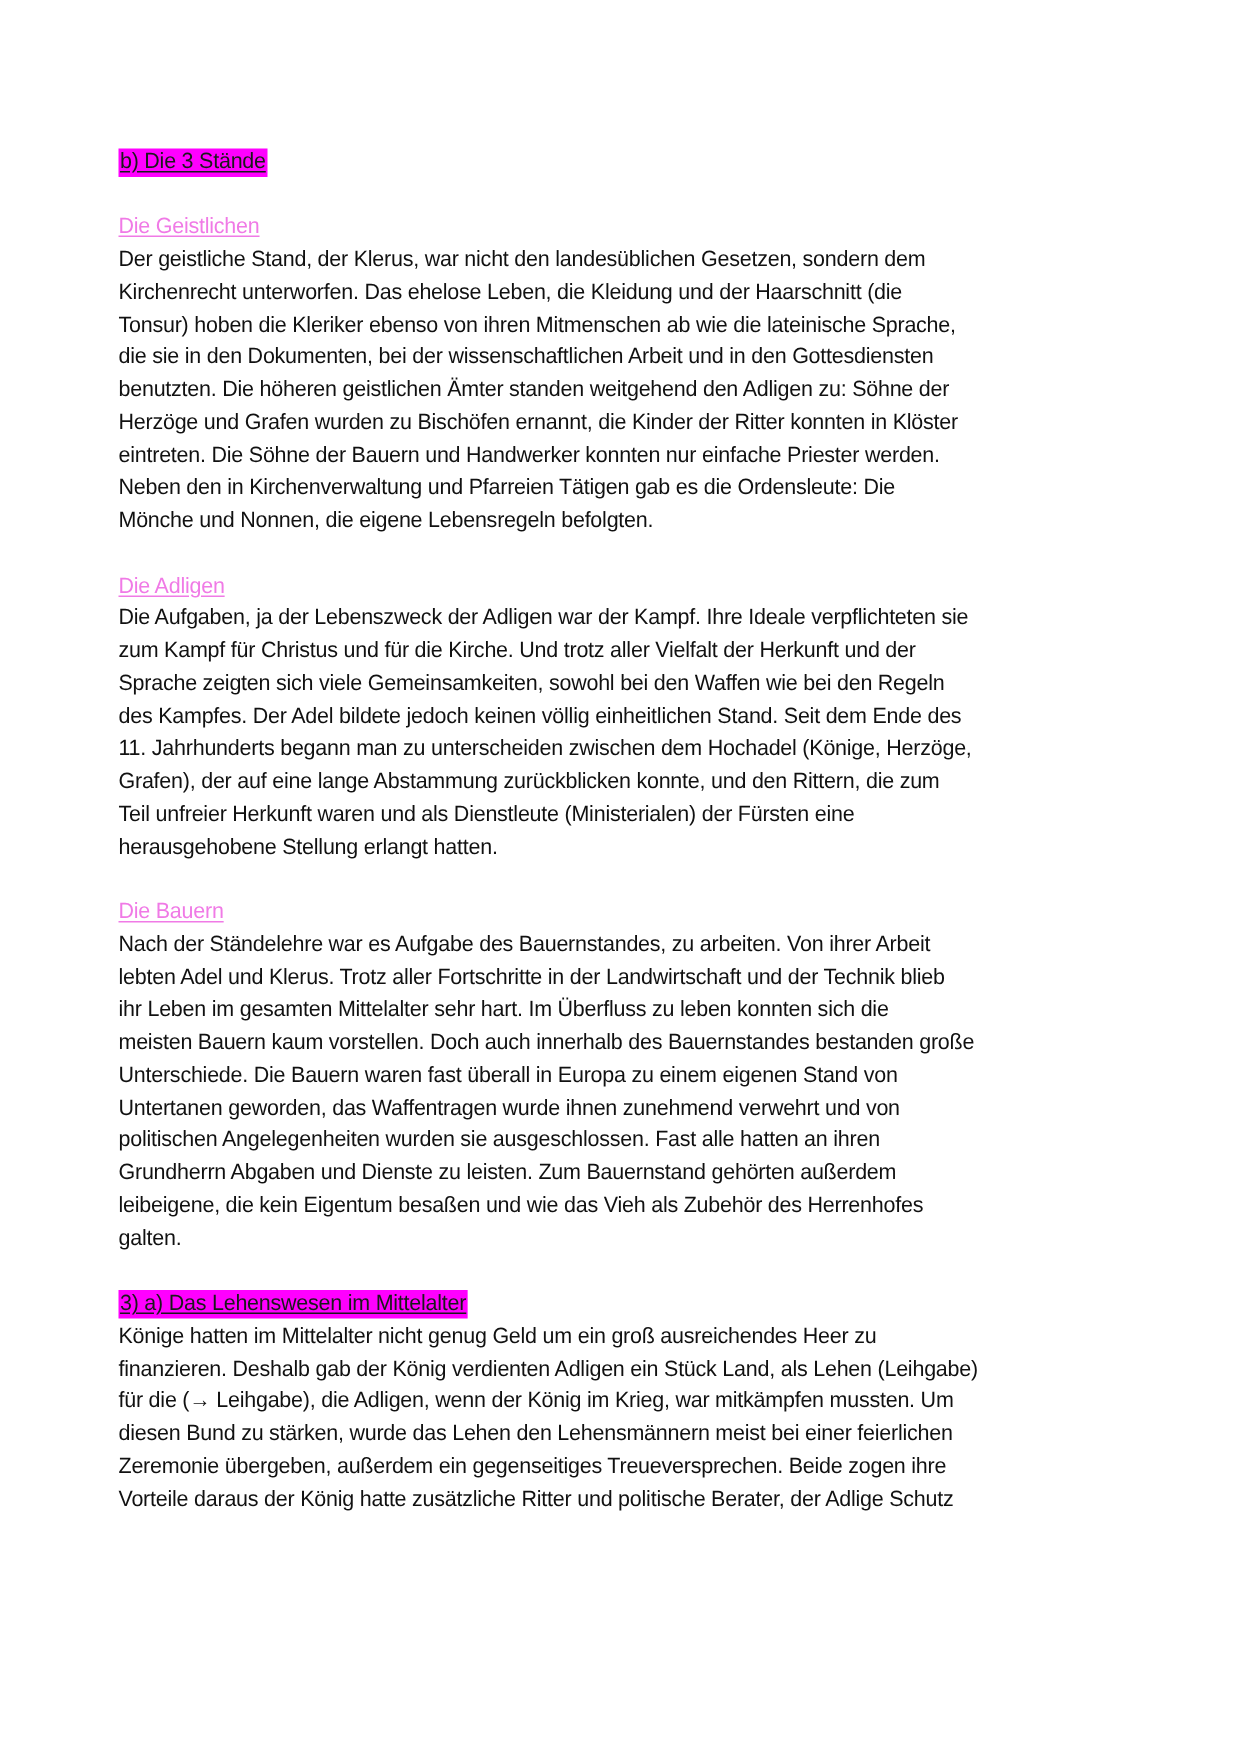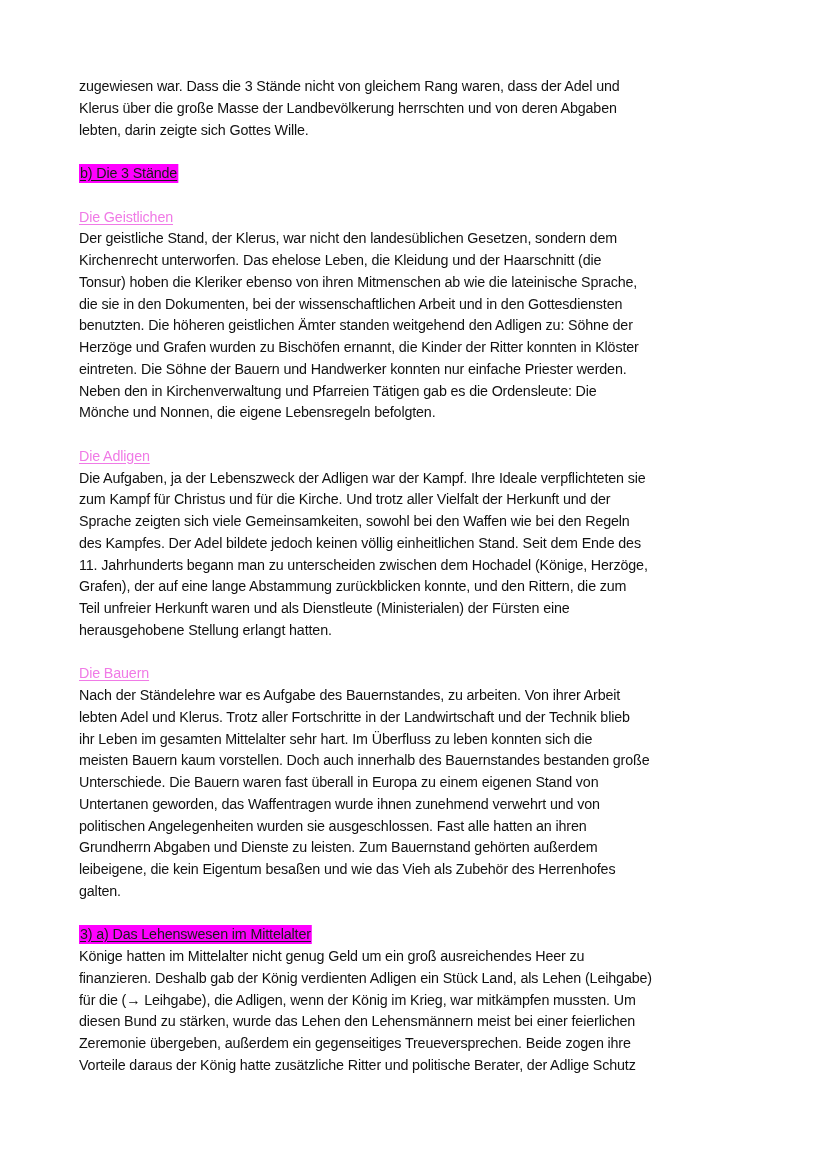--- a/index.html
+++ b/index.html
@@ -45,25 +45,20 @@
     color: #f07ae6;
     text-decoration: underline;
     text-underline-offset: 2px;
   }
 </style>
 </head>
 <body>
 
 <div class="page">
 
-  <div>
-    <div class="line" style="transform: scaleX(0.9739);">zugewiesen war. Dass die 3 Stände nicht von gleichem Rang waren, dass der Adel und</div>
-    <div class="line" style="transform: scaleX(0.9739);">Klerus über die große Masse der Landbevölkerung herrschten und von deren Abgaben</div>
-    <div class="line" style="transform: scaleX(0.9739);">lebten, darin zeigte sich Gottes Wille.</div>
-  </div>
 
   <div class="gap"></div>
 
   <div class="line" style="transform: scaleX(0.9739);">
     <span class="heading-highlight">b) Die 3 Stände</span>
   </div>
 
   <div class="gap"></div>
 
   <div>

